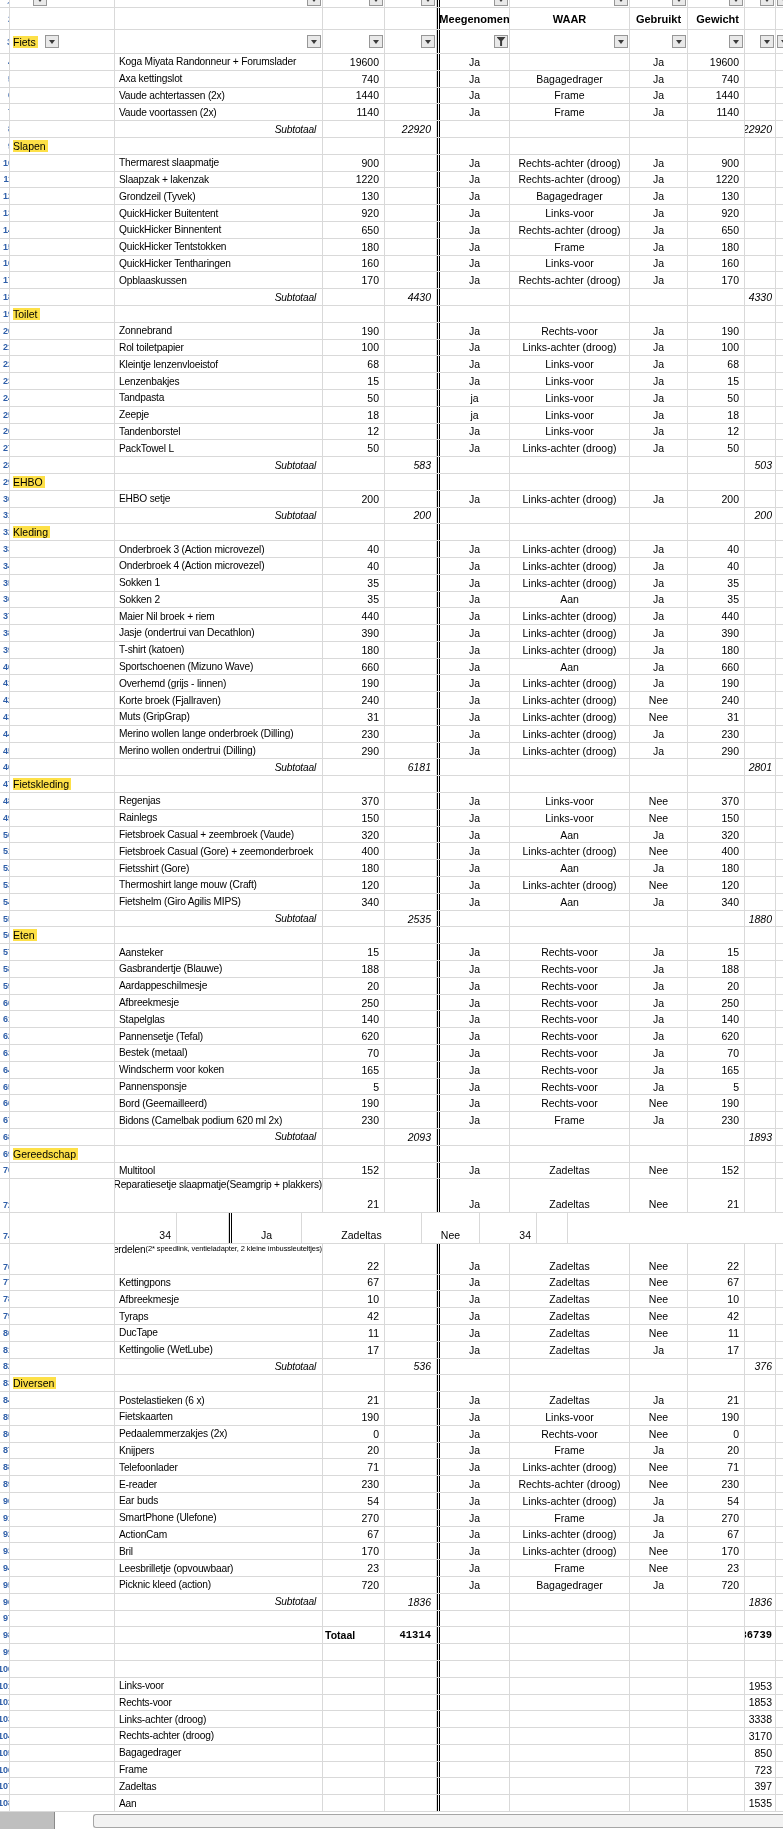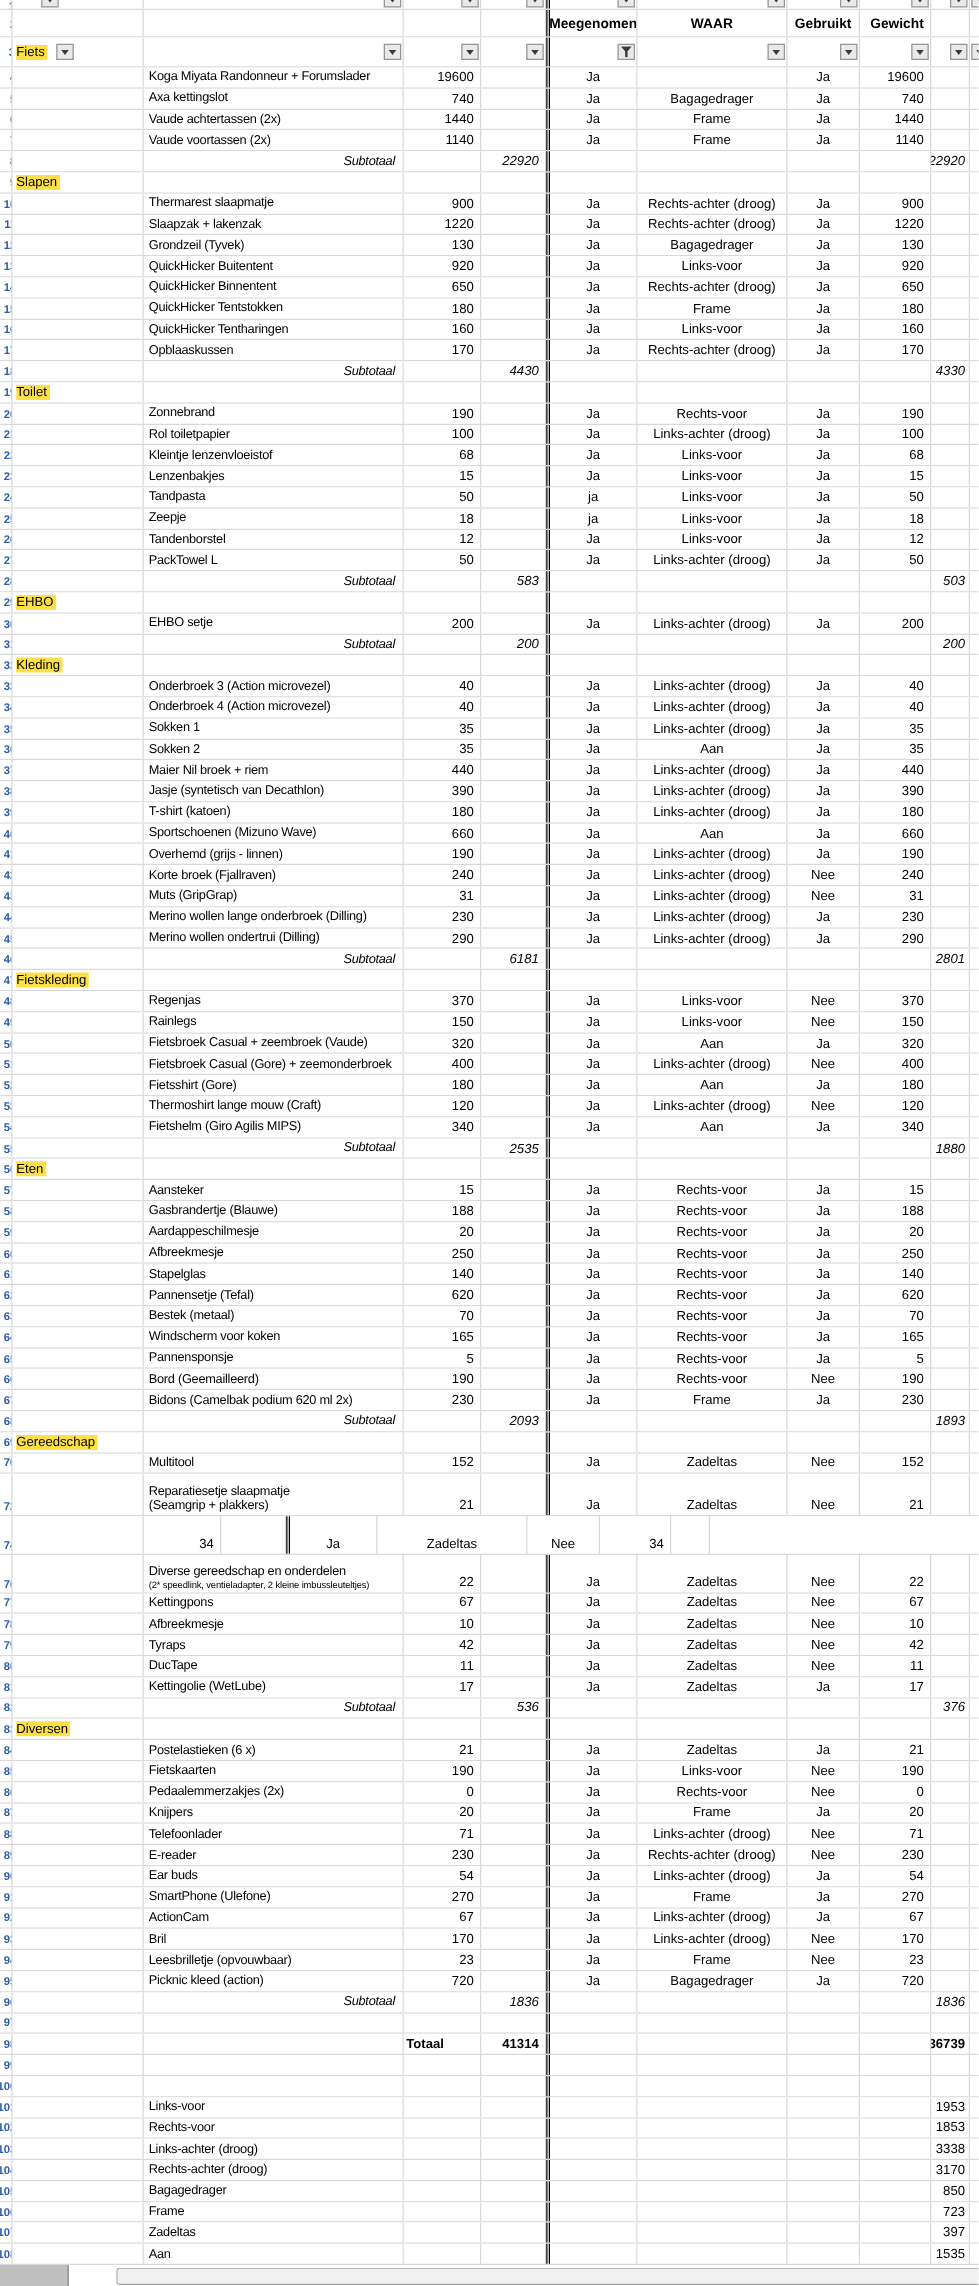--- a/index.html
+++ b/index.html
@@ -32,28 +32,28 @@
   .row.header { height:22px; font-weight:bold; font-size:11px; }
   .row.filter { height:24px; }
   .row.toppart { height:8px; overflow:hidden; }
   .row.toppart .cell { align-items:flex-start; justify-content:flex-end; padding-right:1px; }
   .row.toppart .c-cat { justify-content:flex-start; }
   .row.toppart .fbtn { margin-top:-7px; }
 
   .row.h2  { height:33.6px; }
   .row.h2s { height:30.8px; }
   .row.h2 .cell, .row.h2s .cell { align-items:flex-end; padding-bottom:2px; }
-  .row.h2 .c-item, .row.h2s .c-item { flex-direction:column; align-items:flex-start; justify-content:flex-end; }
+  .row.h2 .c-item, .row.h2s .c-item { flex-direction:row; align-items:flex-start; justify-content:flex-end; }
   .line2 {}
   .small2 { font-size:7.5px; letter-spacing:-0.1px; }
 
   .row.sub .c-item { justify-content:flex-end; font-style:italic; padding-right:6px; }
   .row.sub .c-sub, .row.sub .c-rsub { font-style:italic; }
   .row.tot .c-w { justify-content:flex-start; padding-left:2px; font-weight:bold; }
-  .row.tot .c-sub, .row.tot .c-rsub { font-weight:bold; }
+  .row.tot .c-sub, .row.tot .c-rsub { font-weight:bold;font-family:Liberation Mono, monospace; }
   .row.loc .c-rsub { font-weight:normal; }
 
   .fbtn { width:14px; height:13px; background:#e9e9e9; border:1px solid #979797;
           display:flex; align-items:center; justify-content:center; flex:none; cursor:pointer; }
   .fbtn i { display:block; width:0; height:0; border:3.5px solid transparent;
             border-top:4px solid #3a3a3a; margin-top:4px; }
   .fbtn.funnel i { border:none; margin:0; width:9px; height:9px; background:#3a3a3a;
             clip-path:polygon(0 0,100% 0,62% 45%,62% 100%,40% 100%,40% 45%); }
   .filter .c-cat { justify-content:flex-start; }
   .filter .c-cat .fbtn { margin-left:7px; }
@@ -1057,21 +1057,21 @@
         </div>
         <div class="cell c-rsub"></div>
         <div class="cell c-last"></div>
       </div>
       <div class="row item">
         <div class="cell c-num">
           <span>38</span>
         </div>
         <div class="cell c-cat"></div>
         <div class="cell c-item">
-          <span>Jasje (syntetisch van Decathlon)</span>
+          <span>Jasje (ondertrui van Decathlon)</span>
         </div>
         <div class="cell c-w">
           <span>390</span>
         </div>
         <div class="cell c-sub"></div>
         <div class="cell c-meeg">
           <span>Ja</span>
         </div>
         <div class="cell c-waar">
           <span>Links-achter (droog)</span>

